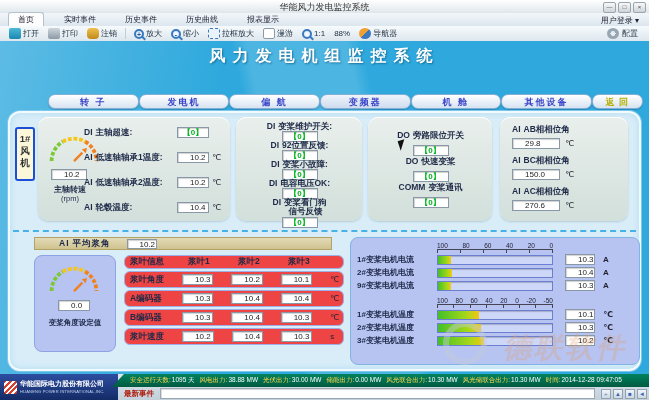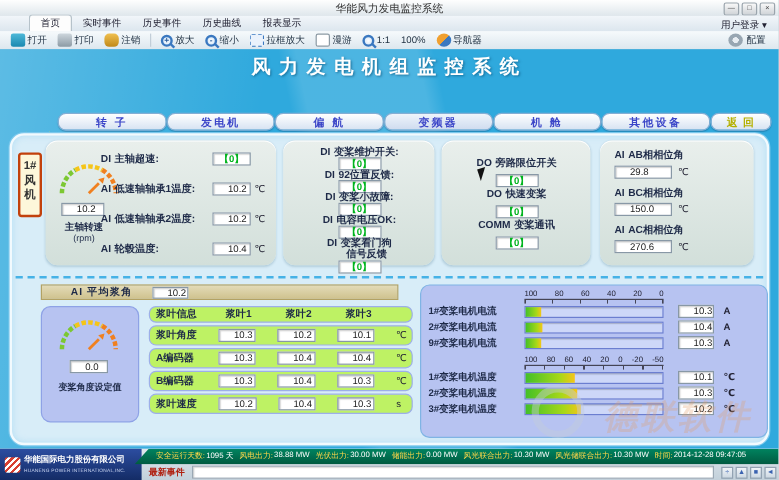--- a/index.html
+++ b/index.html
@@ -9,21 +9,21 @@
   
   .titlebar{position:absolute;left:0;right:0;top:0;height:13px;
     background:linear-gradient(#fefefe,#dfe7ec);border-bottom:1px solid #c2ccd4;}
   .title-text{position:absolute;left:0;right:0;top:1px;text-align:center;font-size:9px;color:#333;}
   .win-controls{position:absolute;right:3px;top:2px;display:flex;gap:2px;}
   .win-btn{width:11px;height:9px;font-size:6px;line-height:8px;text-align:center;
     background:linear-gradient(#f8f8f8,#d0d4d8);border:1px solid #9aa4ac;border-radius:2px;color:#444;}
 
   
   .menubar{position:absolute;left:0;right:0;top:13px;height:13px;
-    background:linear-gradient(#f2f6fa,#dce6ee);display:flex;align-items:flex-end;padding-left:24px;gap:0;}
+    background:linear-gradient(#f2f6fa,#dce6ee);display:flex;align-items:flex-end;padding-left:8px;gap:11px;}
   .menu-item{font-size:8px;color:#223;padding:1px 9px;}
   .menu-item.active{background:#fdfdfd;border:1px solid #b6c2ca;border-bottom:none;border-radius:3px 3px 0 0;}
   .user-login{position:absolute;right:10px;top:2px;font-size:8px;color:#223;}
 
   
   .toolbar{position:absolute;left:0;right:0;top:26px;height:15px;
     background:linear-gradient(#f6fafc,#dde7ee);border-bottom:1px solid #bac8d2;
     display:flex;align-items:center;gap:3px;padding-left:6px;font-size:8px;color:#234;}
   .tool{display:flex;align-items:center;gap:2px;padding:0 3px;}
   .tsep{width:1px;height:11px;background:#c2ced8;margin:0 2px;}
@@ -56,21 +56,21 @@
     background:linear-gradient(#ffffff,#d7e3f2);border:1px solid #84aed4;border-radius:7px;
     font-size:9px;font-weight:bold;color:#3c46c8;letter-spacing:2px;box-shadow:0 1px 1px rgba(0,40,80,.25);
     box-sizing:border-box;}
   .tab-btn.active{background:linear-gradient(#eef4fb,#cfdcef);}
   .back-btn{width:52px;color:#b4b000;letter-spacing:1px;}
 
   
   .content{position:absolute;left:8px;right:8px;top:70px;bottom:3px;background:#d8edf8;
     border:2px solid #f2fafe;border-radius:12px;box-shadow:0 0 0 1px #7cc8ec,inset 0 0 6px rgba(120,200,240,.4);}
   .tag{position:absolute;left:5px;top:14px;width:20px;height:54px;background:#fdf7da;
-    border:2px solid #c2410c;border-radius:3px;font-size:9.5px;font-weight:bold;color:#333;
+    border:2px solid #1d4ed8;border-radius:3px;font-size:9.5px;font-weight:bold;color:#333;
     text-align:center;word-break:break-all;line-height:1.25;padding-top:4px;box-sizing:border-box;}
   .panel{position:absolute;background:linear-gradient(#e9efec,#d2dfda);border-radius:10px;
     box-shadow:inset 0 1px 0 #fff,0 1px 2px rgba(0,60,90,.18);}
   #box1{left:28px;top:4px;width:192px;height:104px;}
   #box2{left:226px;top:4px;width:126px;height:104px;}
   #box3{left:358px;top:4px;width:124px;height:104px;}
   #box4{left:490px;top:4px;width:128px;height:104px;}
 
   .lbl{font-size:8.5px;font-weight:bold;color:#1e2a48;}
   .unit{font-size:8px;color:#223;}
@@ -111,21 +111,21 @@
   .avg-bar{position:absolute;left:10px;top:0;width:298px;height:13px;
     background:linear-gradient(#e3dbb8,#cfc28e);border:1px solid #b3a264;display:flex;align-items:center;box-sizing:border-box;}
   .avg-bar .lbl{margin-left:24px;letter-spacing:1px;}
   .avg-bar .vbox{width:30px;height:10px;margin-left:16px;line-height:9px;}
   .set-panel{position:absolute;left:10px;top:18px;width:80px;height:95px;background:#b7c3f1;
     border:1px solid #8ea2e6;border-radius:8px;}
   .set-panel .gauge{left:11px;top:5px;width:56px;height:34px;}
   .set-vbox{position:absolute;left:23px;top:44px;width:32px;}
   .set-lbl{position:absolute;left:0;top:62px;width:80px;text-align:center;font-size:7.5px;font-weight:bold;color:#1e2a48;}
   .tbl{position:absolute;left:100px;top:18px;width:220px;}
-  .tbl-head,.tbl-row{display:flex;align-items:center;background:#bef264;border:1px solid #9dafe9;
+  .tbl-head,.tbl-row{display:flex;align-items:center;background:#ef4444;border:1px solid #9dafe9;
     border-radius:6px;margin-bottom:2px;padding:0 5px;box-sizing:border-box;}
   .tbl-head{height:14px;}
   .tbl-row{height:17px;}
   .h0{width:58px;} .h{width:50px;}
   .tbl-row .lbl{width:54px;}
   .tbl-row .vbox{width:32px;margin-right:18px;}
   .tbl-row .vbox:last-of-type{margin-right:3px;}
   .tbl-row .unit{width:8px;}
 
   
@@ -226,21 +226,21 @@
     </div>
     <div class="tool">
       <span class="ticon ti-roam"></span>
       <span>漫游</span>
     </div>
     <div class="tool">
       <span class="ticon ti-mag"></span>
       <span>1:1</span>
     </div>
     <div class="tool">
-      <span>100%</span>
+      <span>88%</span>
     </div>
     <div class="tool">
       <span class="ticon ti-nav"></span>
       <span>导航器</span>
     </div>
     <div class="tool tool-config">
       <span class="ticon ti-gear"></span>
       <span>配置</span>
     </div>
   </div>

